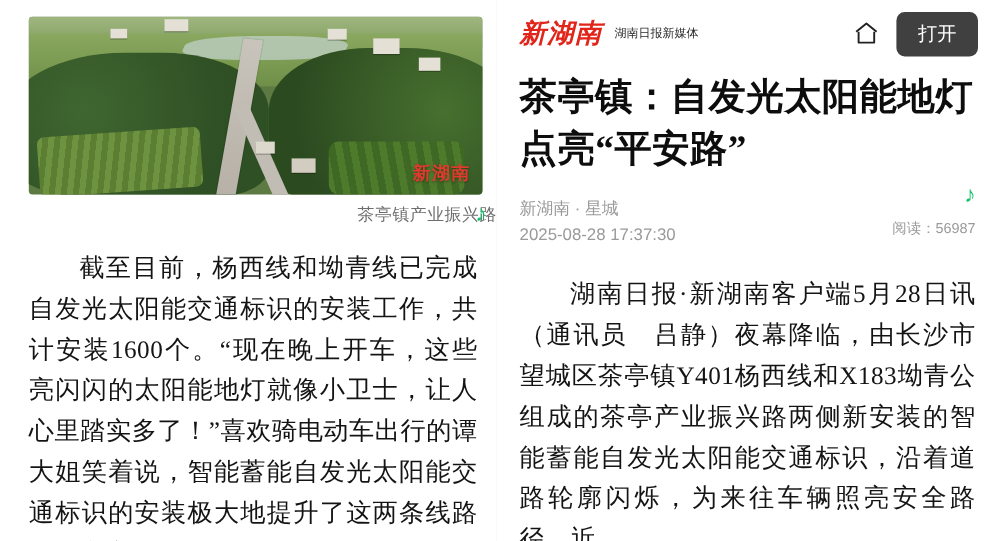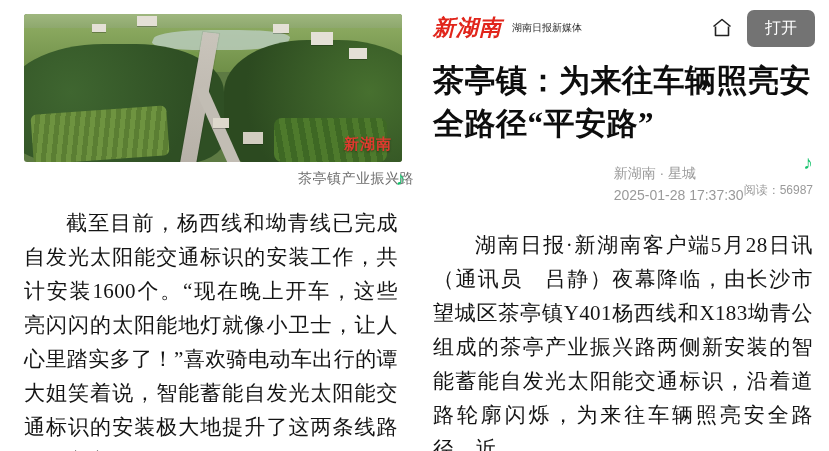--- a/index.html
+++ b/index.html
@@ -183,21 +183,21 @@
     color: #2b2b2b;
     white-space: nowrap;
   }
   .top-spacer { flex: 1; }
   .home-icon {
     width: 30px; height: 30px;
     display: flex; align-items: center; justify-content: center;
     color: #222;
   }
   .open-btn {
-    background: #737373;
+    background: #404040;
     color: #fff;
     border: none;
     border-radius: 7px;
     font-size: 16px;
     padding: 8px 18px;
     cursor: pointer;
     font-family: "Liberation Sans", sans-serif;
   }
   .headline {
     margin: 4px 16px 0 18px;
@@ -205,21 +205,21 @@
     font-weight: bold;
     font-size: 31px;
     line-height: 1.38;
     letter-spacing: .5px;
     color: #0d0d0d;
   }
   .meta {
     margin: 16px 16px 0 18px;
     display: flex;
     align-items: flex-start;
-    justify-content: flex-end;
+    justify-content: space-between;
   }
   .meta-left {
     font-size: 14px;
     color: #9a9a9a;
     line-height: 1.6;
   }
   .meta-right {
     font-size: 12px;
     color: #9a9a9a;
     padding-top: 20px;
@@ -290,26 +290,26 @@
       <div class="top-spacer"></div>
       <div class="home-icon">
         <svg width="24" height="24" viewBox="0 0 24 24" fill="none" stroke="#222" stroke-width="1.6" stroke-linejoin="round">
           <path d="M3.5 10.5 12 3.5l8.5 7"></path>
           <path d="M5.5 10.5v9h13v-9"></path>
         </svg>
       </div>
       <button class="open-btn">打开</button>
     </div>
 
-    <div class="headline">茶亭镇：为来往车辆照亮安全路径“平安路”</div>
+    <div class="headline">茶亭镇：自发光太阳能地灯点亮“平安路”</div>
 
     <div class="meta">
       <div class="meta-left">
         <div>新湖南 · 星城</div>
-        <div>2025-01-28 17:37:30</div>
+        <div>2025-08-28 17:37:30</div>
       </div>
       <div class="meta-right">阅读：56987</div>
     </div>
 
     <div class="music-note-right">♪</div>
 
     <div class="right-body">
       <span class="indent">湖南日报·新湖南客户端5月28日讯（通讯员　吕静）夜幕降临，由长沙市望城区茶亭镇Y401杨西线和X183坳青公组成的茶亭产业振兴路两侧新安装的智能蓄能自发光太阳能交通标识，沿着道路轮廓闪烁，为来往车辆照亮安全路径。近</span>
     </div>
   </div>

